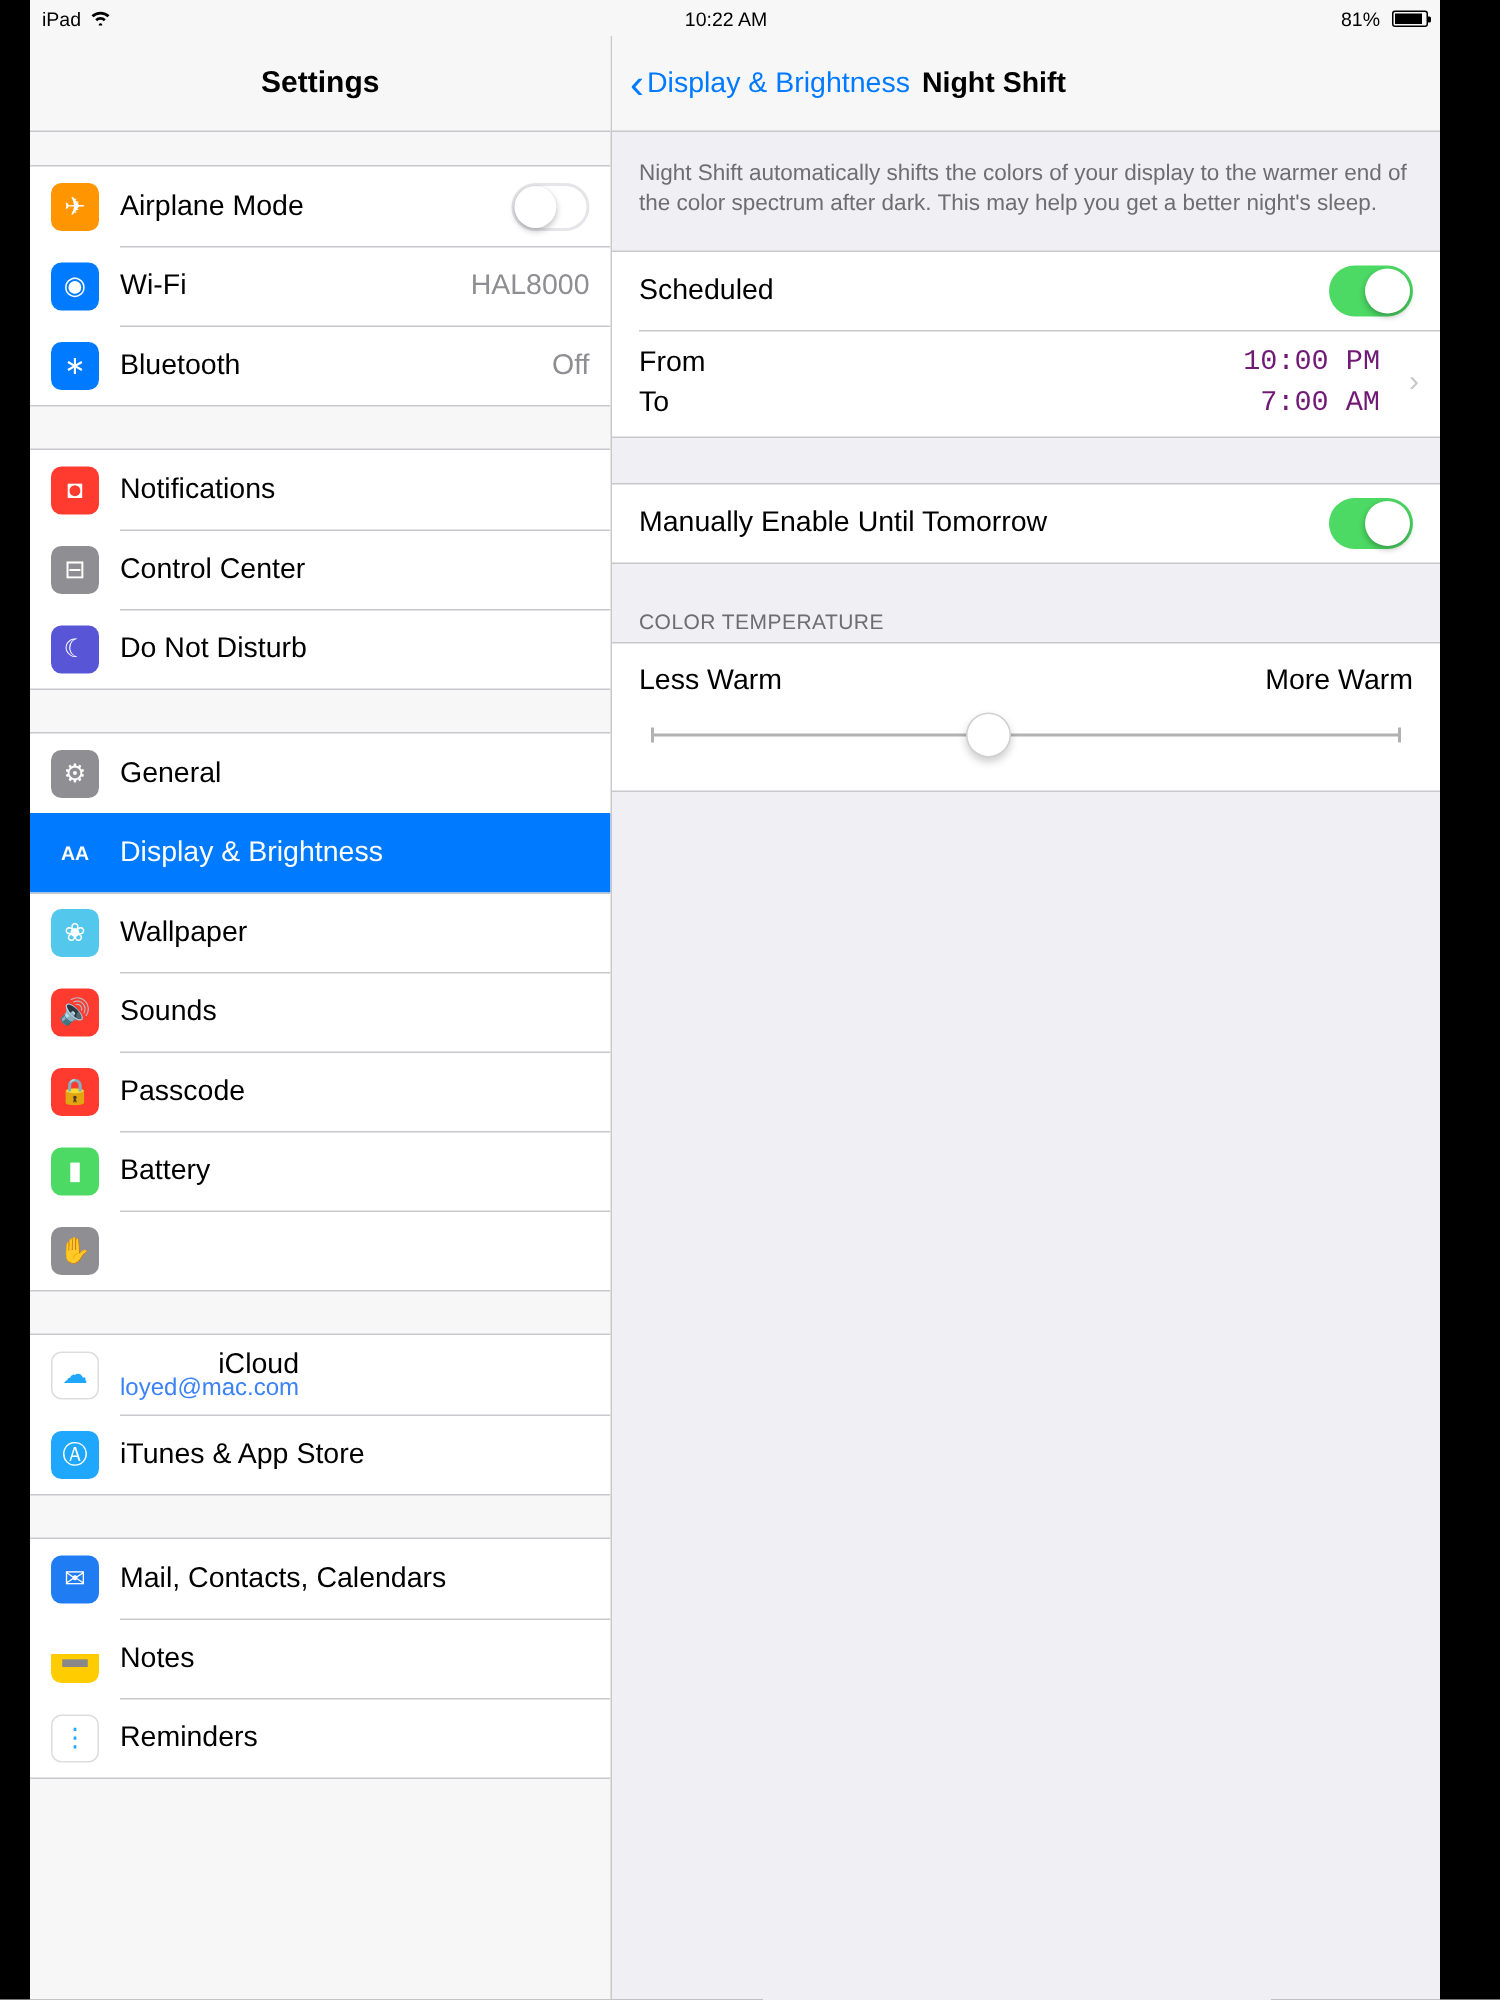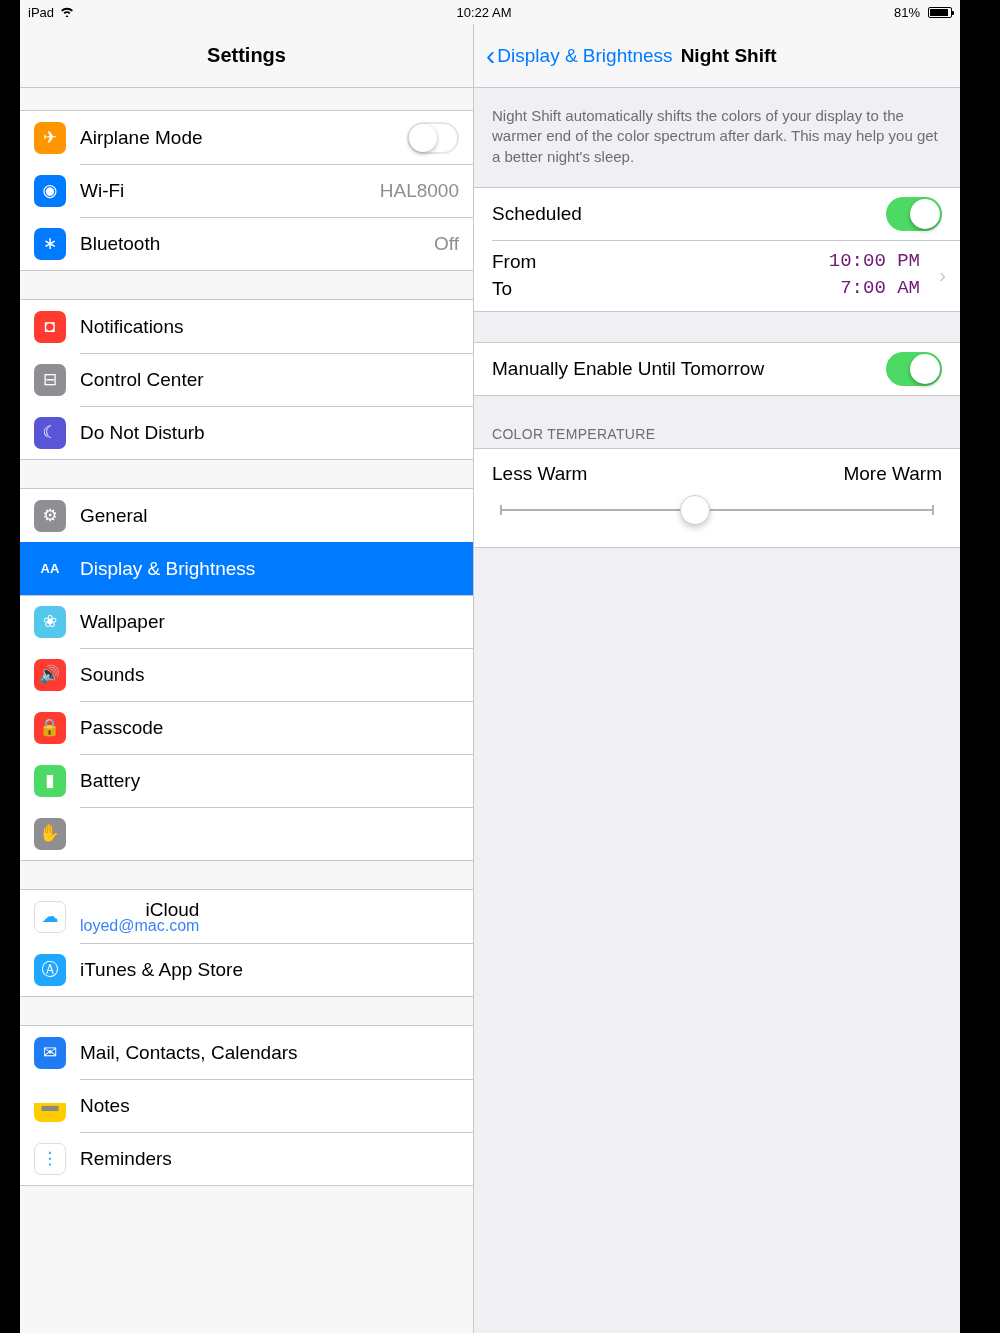--- a/index.html
+++ b/index.html
@@ -64,21 +64,21 @@
       bottom: 1px;
       background: #000;
     }
 
     .body {
       flex: 1;
       display: flex;
       overflow: hidden;
     }
     .sidebar {
-      width: 454px;
+      width: 388px;
       background: #f7f7f7;
       border-right: 1px solid #c8c7cc;
       display: flex;
       flex-direction: column;
     }
     .sidebar-header {
       height: 64px;
       display: flex;
       align-items: center;
       justify-content: center;

